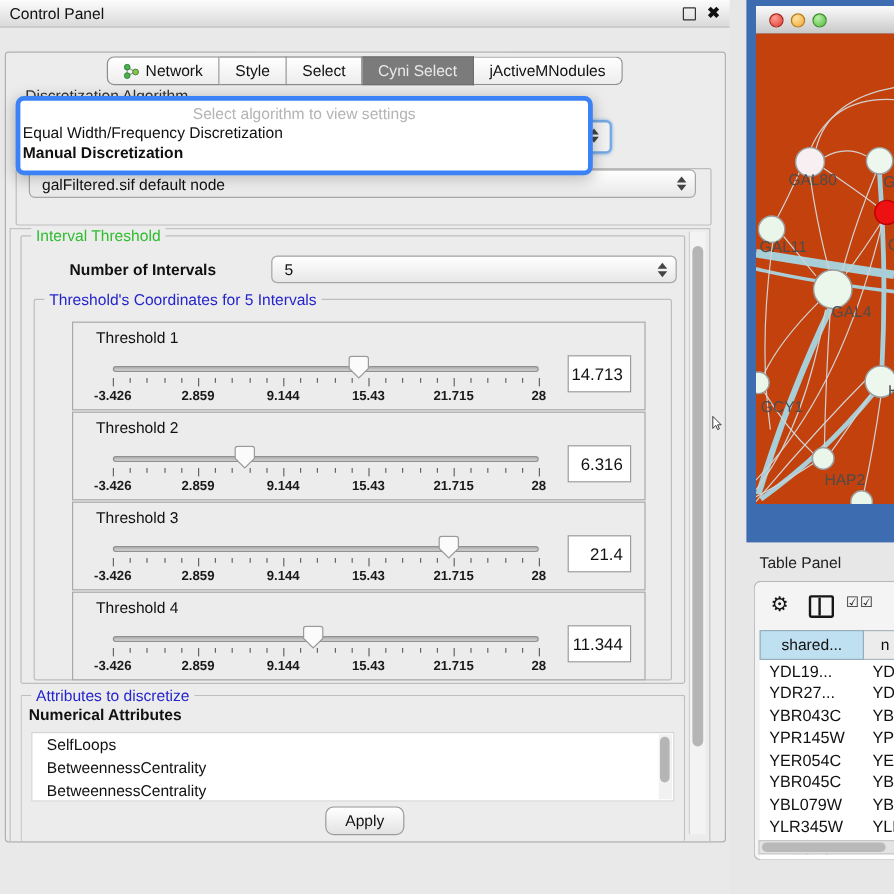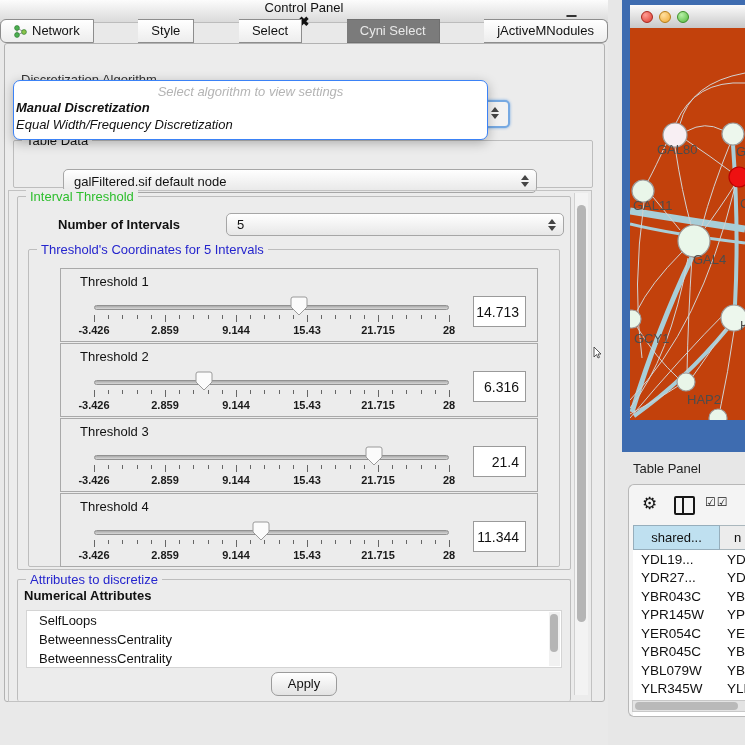--- a/index.html
+++ b/index.html
@@ -3,38 +3,38 @@
 <meta charset="utf-8">
 <style>
   html,body{margin:0;padding:0;}
   body{width:745px;height:745px;position:relative;background:#e7e7e7;
        font-family:"Liberation Sans",sans-serif;color:#111;overflow:hidden;
        -webkit-font-smoothing:antialiased;}
   
   .cp{position:absolute;left:0;top:0;width:608px;height:745px;background:#e9e9e9;}
   .cp-titlebar{position:absolute;left:0;top:0;right:0;height:22px;
     background:linear-gradient(#fcfcfc,#dadada);border-bottom:1px solid #bcbcbc;
-    display:flex;align-items:center;padding:0 22px;font-size:13px;flex-direction:column;}
+    display:flex;align-items:center;padding:0 8px;font-size:13px;}
   .float-box{margin-left:auto;width:9px;height:9px;border:1.5px solid #333;border-radius:1px;margin-right:9px;}
   .close-x{font-size:13px;font-weight:bold;color:#111;line-height:10px;}
-  .tabrow{position:absolute;top:19px;left:0;width:608px;display:flex;justify-content:space-between;z-index:6;}
+  .tabrow{position:absolute;top:47px;left:0;width:608px;display:flex;justify-content:center;z-index:6;}
   .seg{height:22px;line-height:22px;padding:0 13px;background:linear-gradient(#ffffff,#ededed);
     border:1px solid #8d8d8d;border-left:none;font-size:13px;white-space:nowrap;display:flex;align-items:center;gap:5px;}
   .seg:first-child{border-left:1px solid #8d8d8d;border-radius:6px 0 0 6px;}
   .seg:last-child{border-radius:0 6px 6px 0;}
   .seg.active{background:#7b7b7b;color:#e9e9e9;border-color:#6f6f6f;}
   .card{position:absolute;left:4px;top:43px;width:599px;height:657px;background:#ececec;
     border:1px solid #b2b2b2;border-radius:3px;}
   .group{position:absolute;border:1px solid #bdbdbd;border-radius:2px;}
   .group-label{position:absolute;top:-8px;left:8px;background:#ececec;padding:0 4px;font-size:13px;line-height:15px;white-space:nowrap;}
   .green{color:#2dbe2d;} .blue{color:#2525cd;}
   .cut-label{position:absolute;left:16px;top:28px;font-size:13px;color:#333;z-index:1;}
   
   .popup{position:absolute;left:8px;top:36px;width:473px;height:58px;background:#fff;
-    border:1px solid #3b82f6;border-radius:7px;box-shadow:0 3px 12px rgba(0,0,0,.28);z-index:20;overflow:hidden;font-style:italic;}
+    border:4px solid #3b82f6;border-radius:7px;box-shadow:0 3px 12px rgba(0,0,0,.28);z-index:20;overflow:hidden;}
   .popup .hint{text-align:center;color:#b4b4b4;font-size:13px;margin-top:3px;}
   .popup .item{font-size:13px;line-height:17px;padding-left:2px;}
   .popup .item.b{font-weight:bold;}
   .focus-combo{position:absolute;left:474px;top:56px;width:27px;height:24px;background:#f2f2f2;
     border:2px solid #76a9e2;border-radius:5px;box-shadow:0 0 3px #76a9e2;z-index:10;}
   
   .combo{position:absolute;background:linear-gradient(#ffffff,#e7e7e7);border:1px solid #a6a6a6;
     border-radius:5px;font-size:13px;padding-left:10px;display:flex;align-items:center;box-sizing:border-box;}
   .spinner{margin-left:auto;margin-right:7px;display:flex;flex-direction:column;gap:2px;}
   .spinner i{display:block;width:0;height:0;border-left:4px solid transparent;border-right:4px solid transparent;}
@@ -137,27 +137,27 @@
 
     <div class="focus-combo">
       <span class="spinner" style="position:absolute;right:2px;top:5px;">
           <i class="up"></i>
           <i class="dn"></i>
         </span>
     </div>
 
     <div class="popup">
       <div class="hint">Select algorithm to view settings</div>
+      <div class="item">Equal Width/Frequency Discretization</div>
       <div class="item b">Manual Discretization</div>
-      <div class="item">Equal Width/Frequency Discretization</div>
     </div>
 
     <div class="group" style="left:8px;top:96px;width:578px;height:46px;">
       <div class="group-label">Table Data</div>
-      <div class="combo" style="left:10px;top:28px;width:474px;height:24px;margin-left:39px;">
+      <div class="combo" style="left:10px;top:0;width:556px;height:24px;">
         <span>galFiltered.sif default node</span>
         <span class="spinner">
             <i class="up"></i>
             <i class="dn"></i>
           </span>
       </div>
     </div>
 
     <div class="viewport-border"></div>
 

